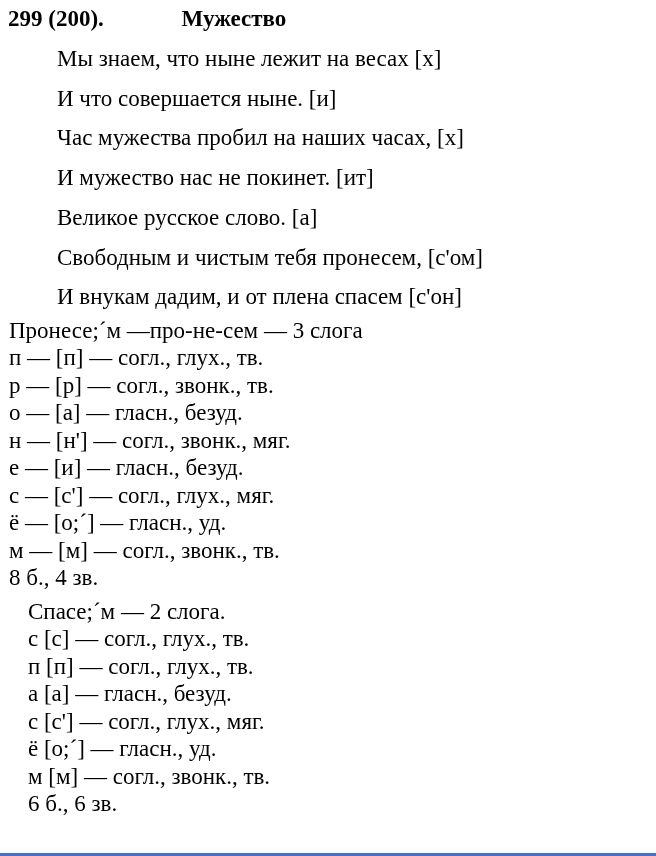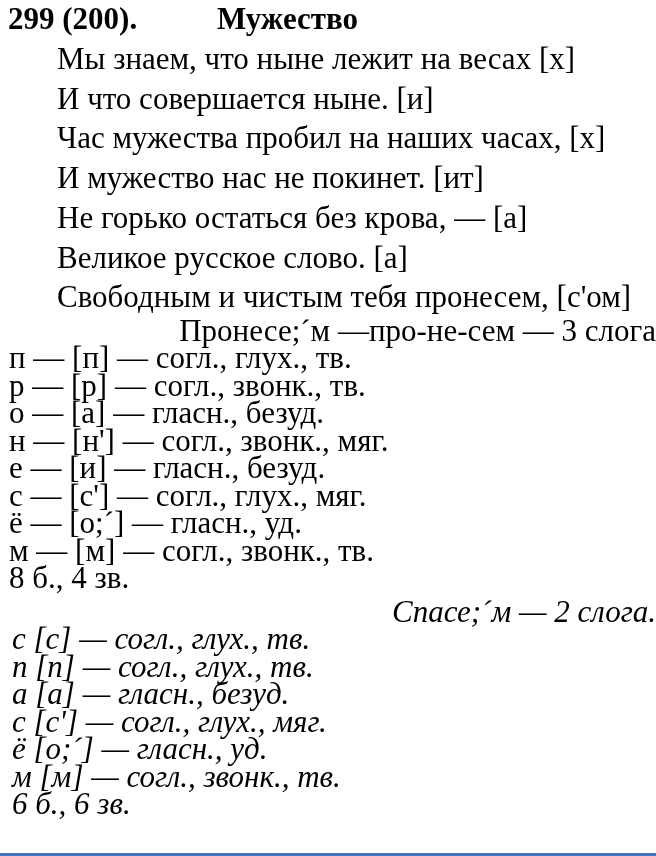--- a/index.html
+++ b/index.html
@@ -7,21 +7,21 @@
     padding: 0;
     background: #ffffff;
   }
   .page {
     position: relative;
     width: 656px;
     height: 856px;
     background: #ffffff;
     color: #000000;
     font-family: "Liberation Serif", "DejaVu Serif", serif;
-    font-size: 31px;
+    font-size: 23px;
     overflow: hidden;
   }
   .header-row {
     padding: 5px 0 0 8px;
     line-height: 28px;
     white-space: nowrap;
   }
   .exercise-number {
     font-weight: bold;
     display: inline-block;
@@ -36,27 +36,25 @@
   }
   .poem-line {
     line-height: 27.7px;
     white-space: nowrap;
     margin-top: 12px;
   }
   .analysis-block-1 {
     margin: 6px 0 0 9px;
   }
   .analysis-block-2 {
-    margin: 6px 0 0 12px;
-    font-style: italic;
+    margin: 6px 0 0 28px;
   }
   .analysis-heading {
     line-height: 27.5px;
     white-space: nowrap;
-    text-align: right;
   }
   .analysis-line {
     line-height: 27.5px;
     white-space: nowrap;
   }
   .analysis-total {
     line-height: 27.5px;
     white-space: nowrap;
   }
   .bottom-bar {
@@ -75,23 +73,23 @@
   <div class="header-row">
     <span class="exercise-number">299 (200).</span>
     <span class="exercise-title">Мужество</span>
   </div>
 
   <div class="poem">
     <div class="poem-line">Мы знаем, что ныне лежит на весах [х]</div>
     <div class="poem-line">И что совершается ныне. [и]</div>
     <div class="poem-line">Час мужества пробил на наших часах, [х]</div>
     <div class="poem-line">И мужество нас не покинет. [ит]</div>
-    <div class="poem-line">Не горько остаться без крова, — [а]</div>
     <div class="poem-line">Великое русское слово. [а]</div>
     <div class="poem-line">Свободным и чистым тебя пронесем, [с'ом]</div>
+    <div class="poem-line">И внукам дадим, и от плена спасем [с'он]</div>
   </div>
 
   <div class="analysis-block-1">
     <div class="analysis-heading">Пронесе;´м —про-не-сем — 3 слога</div>
     <div class="analysis-line">п — [п] — согл., глух., тв.</div>
     <div class="analysis-line">р — [р] — согл., звонк., тв.</div>
     <div class="analysis-line">о — [а] — гласн., безуд.</div>
     <div class="analysis-line">н — [н'] — согл., звонк., мяг.</div>
     <div class="analysis-line">е — [и] — гласн., безуд.</div>
     <div class="analysis-line">с — [с'] — согл., глух., мяг.</div>

